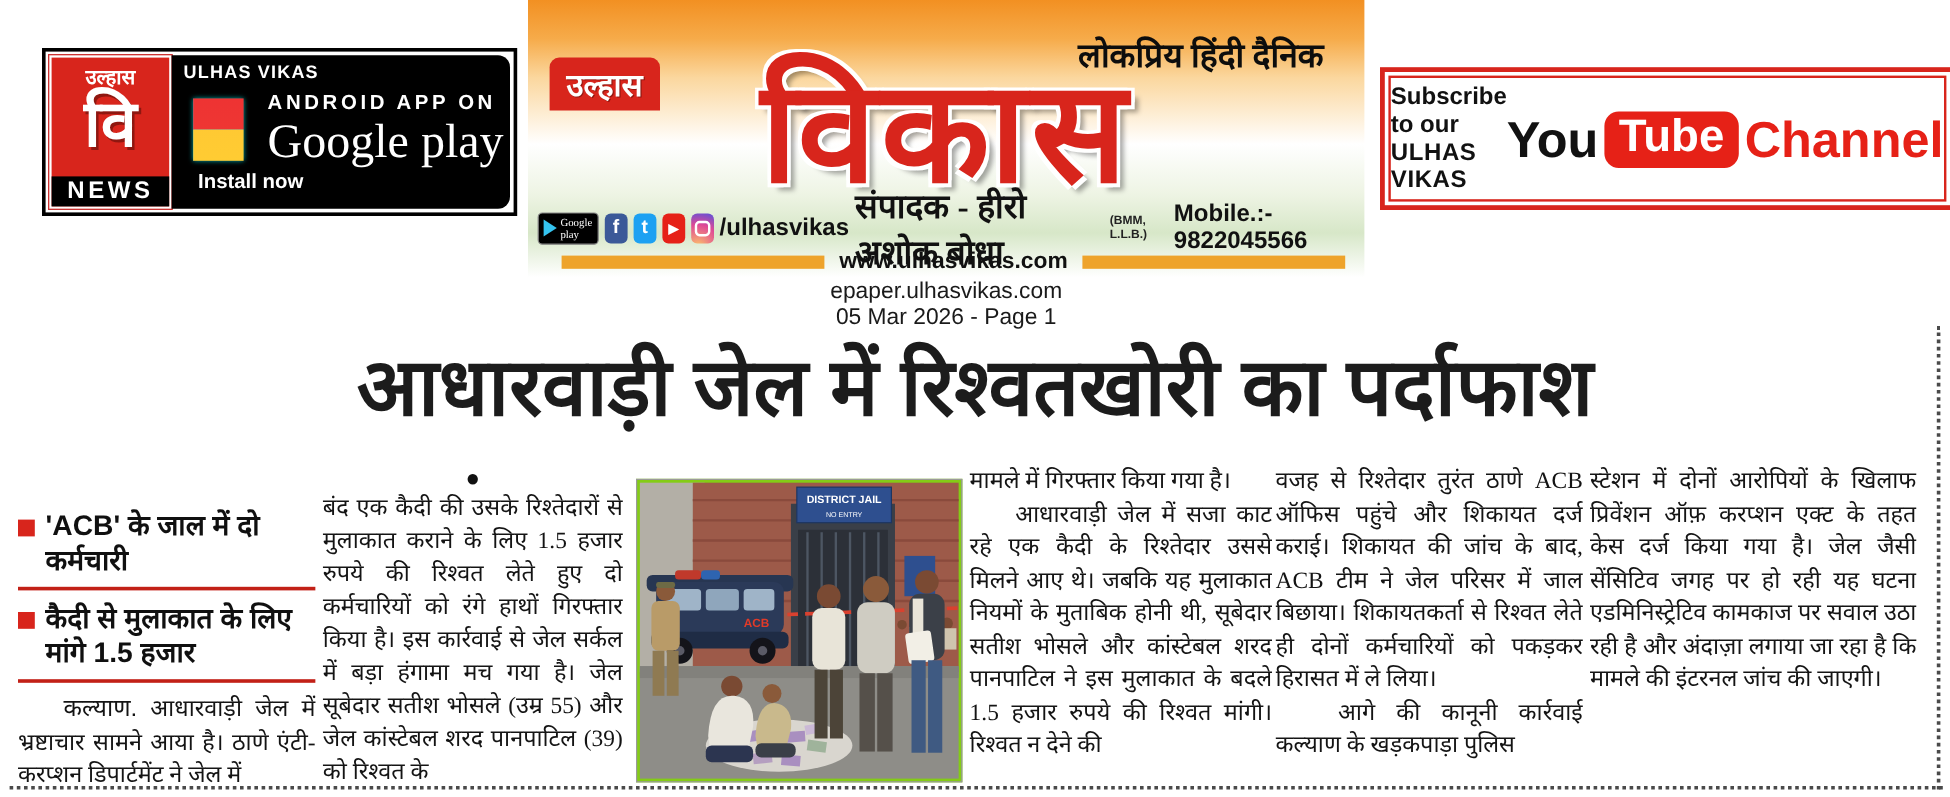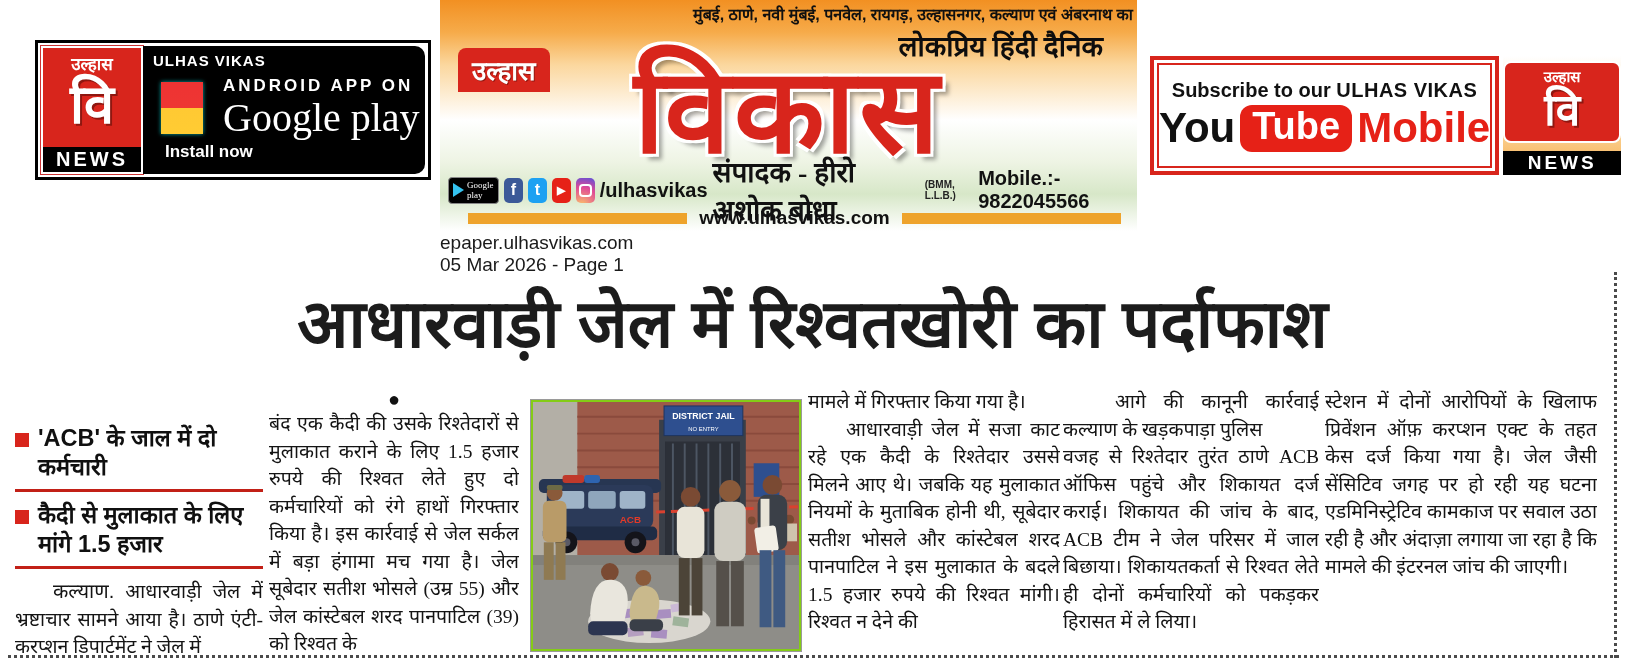--- a/index.html
+++ b/index.html
@@ -55,41 +55,41 @@
   .editor-text { font-weight:700; font-size:28px; color:#111; font-family:"Liberation Serif",serif; }
   .degrees { font-size:10px; font-weight:700; color:#222; }
   .mobile { margin-left:auto; font-weight:800; font-size:20px; color:#111; }
   .site-row { position:absolute; left:0; right:16px; bottom:2px; display:flex; align-items:center; gap:12px; z-index:4;margin-left:28px; }
   .site-bar { flex:1; height:11px; background:#eea32b; }
   .site-url { font-family:"Liberation Sans",sans-serif; font-weight:800; font-size:19px; color:#111; }
 
   
   .right-wrap { position:absolute; left:1150px; top:56px; width:442px; height:119px; display:flex; }
   .subscribe-box { flex:1; border:4px solid #d8251c; background:#fff; padding:3px; }
-  .subscribe-inner { border:2px solid #d8251c; height:100%; display:flex; flex-direction:column; align-items:center; justify-content:center;
+  .subscribe-inner { border:2px solid #d8251c; height:100%; display:flex; align-items:center; justify-content:center;
     font-family:"Liberation Sans",sans-serif; }
   .sub-line1 { font-size:20px; color:#111; }
   .sub-line1 .pfx { font-weight:700; }
   .sub-line1 .brd { font-weight:800; letter-spacing:.5px; }
   .sub-line2 { display:flex; align-items:center; gap:5px; margin-top:2px; }
   .yt-you { font-weight:800; font-size:42px; color:#111; }
   .yt-tube { font-weight:800; font-size:38px; color:#fff; background:#e62117; border-radius:12px; padding:0 12px 4px; }
   .yt-channel { font-weight:800; font-size:42px; color:#e62117; }
   .right-logo { width:136px; margin-left:4px; background:linear-gradient(180deg,#fff 0%,#fbd79e 60%,#f6ab4a 100%);
     position:relative; display:flex; flex-direction:column; align-items:center; }
   .right-logo .rbox { margin-top:5px; width:118px; height:82px; background:#d8251c; border-radius:8px; border:2px solid #fff;
     display:flex; flex-direction:column; align-items:center; }
   .right-logo .hin { color:#fff; font-weight:700; font-size:15px; font-family:"Liberation Sans",sans-serif; margin-top:3px; }
   .right-logo .letter { color:#fff; font-weight:800; font-size:44px; line-height:48px; font-family:"Liberation Sans",sans-serif;
     text-shadow:2px 2px 0 #8f1710; }
   .right-logo .news-band2 { position:absolute; bottom:0; left:0; right:0; background:#000; color:#fff; text-align:center;
     font-family:"Liberation Sans",sans-serif; font-weight:800; font-size:19px; letter-spacing:3px; padding:1px 0; }
 
   
-  .page-info { position:absolute; left:440px; top:232px; width:697px; text-align:left;
+  .page-info { position:absolute; left:440px; top:232px; width:697px; text-align:center;
     font-family:"Liberation Sans",sans-serif; font-size:19px; color:#1a1a1a; line-height:22px; }
 
   
   .headline { position:absolute; left:15px; right:15px; top:276px; text-align:center;
     font-family:"Liberation Sans",sans-serif; font-weight:800; font-size:67px; line-height:96px; color:#1c1c1c; white-space:nowrap; }
 
   
   .bodytext { font-size:19.5px; line-height:27.5px; text-align:justify; color:#141414; }
   .col { position:absolute; top:388px; height:266px; overflow:hidden; }
   .col1 { left:15px; width:248px;margin-top:36px; }
@@ -128,21 +128,20 @@
     <div class="app-black">
       <div class="brand">ULHAS VIKAS</div>
       <div class="play-tri"></div>
       <div class="android-line">ANDROID APP ON</div>
       <div class="gplay-big">Google play</div>
       <div class="install">Install now</div>
     </div>
   </div>
 
   <div class="masthead">
-    <div class="coverage">मुंबई, ठाणे, नवी मुंबई, पनवेल, रायगड़, उल्हासनगर, कल्याण एवं अंबरनाथ का</div>
     <div class="tagline">लोकप्रिय हिंदी दैनिक</div>
     <div class="brand-chip">उल्हास</div>
     <div class="brand-main">विकास</div>
     <div class="social-row">
       <div class="mini-badge">
         <div class="mini-tri"></div>
         <span>Google play</span>
       </div>
       <div class="sicon fb">
           <span>f</span>
@@ -171,21 +170,21 @@
   <div class="right-wrap">
     <div class="subscribe-box">
       <div class="subscribe-inner">
         <div class="sub-line1">
           <span class="pfx">Subscribe to our</span>
           <span class="brd">ULHAS VIKAS</span>
         </div>
         <div class="sub-line2">
           <span class="yt-you">You</span>
           <span class="yt-tube">Tube</span>
-          <span class="yt-channel">Mobile</span>
+          <span class="yt-channel">Channel</span>
         </div>
       </div>
     </div>
     <div class="right-logo">
       <div class="rbox">
         <span class="hin">उल्हास</span>
         <span class="letter">वि</span>
       </div>
       <span class="news-band2">NEWS</span>
     </div>
@@ -336,22 +335,22 @@
       </g>
     </svg>
   </div>
 
   <div class="col col3">
     <p class="bodytext">मामले में गिरफ्तार किया गया है।</p>
     <p class="bodytext indent">आधारवाड़ी जेल में सजा काट रहे एक कैदी के रिश्तेदार उससे मिलने आए थे। जबकि यह मुलाकात नियमों के मुताबिक होनी थी, सूबेदार सतीश भोसले और कांस्टेबल शरद पानपाटिल ने इस मुलाकात के बदले 1.5 हजार रुपये की रिश्वत मांगी। रिश्वत न देने की</p>
   </div>
 
   <div class="col col4">
+    <p class="bodytext">वजह से रिश्तेदार तुरंत ठाणे ACB ऑफिस पहुंचे और शिकायत दर्ज कराई। शिकायत की जांच के बाद, ACB टीम ने जेल परिसर में जाल बिछाया। शिकायतकर्ता से रिश्वत लेते ही दोनों कर्मचारियों को पकड़कर हिरासत में ले लिया।</p>
     <p class="bodytext" style="text-indent:52px">आगे की कानूनी कार्रवाई कल्याण के खड़कपाड़ा पुलिस</p>
-    <p class="bodytext">वजह से रिश्तेदार तुरंत ठाणे ACB ऑफिस पहुंचे और शिकायत दर्ज कराई। शिकायत की जांच के बाद, ACB टीम ने जेल परिसर में जाल बिछाया। शिकायतकर्ता से रिश्वत लेते ही दोनों कर्मचारियों को पकड़कर हिरासत में ले लिया।</p>
   </div>
 
   <div class="col col5">
     <p class="bodytext">स्टेशन में दोनों आरोपियों के खिलाफ प्रिवेंशन ऑफ़ करप्शन एक्ट के तहत केस दर्ज किया गया है। जेल जैसी सेंसिटिव जगह पर हो रही यह घटना एडमिनिस्ट्रेटिव कामकाज पर सवाल उठा रही है और अंदाज़ा लगाया जा रहा है कि मामले की इंटरनल जांच की जाएगी।</p>
   </div>
 
   <div class="dotted-bottom"></div>
   <div class="dotted-right"></div>
 
 </div>

